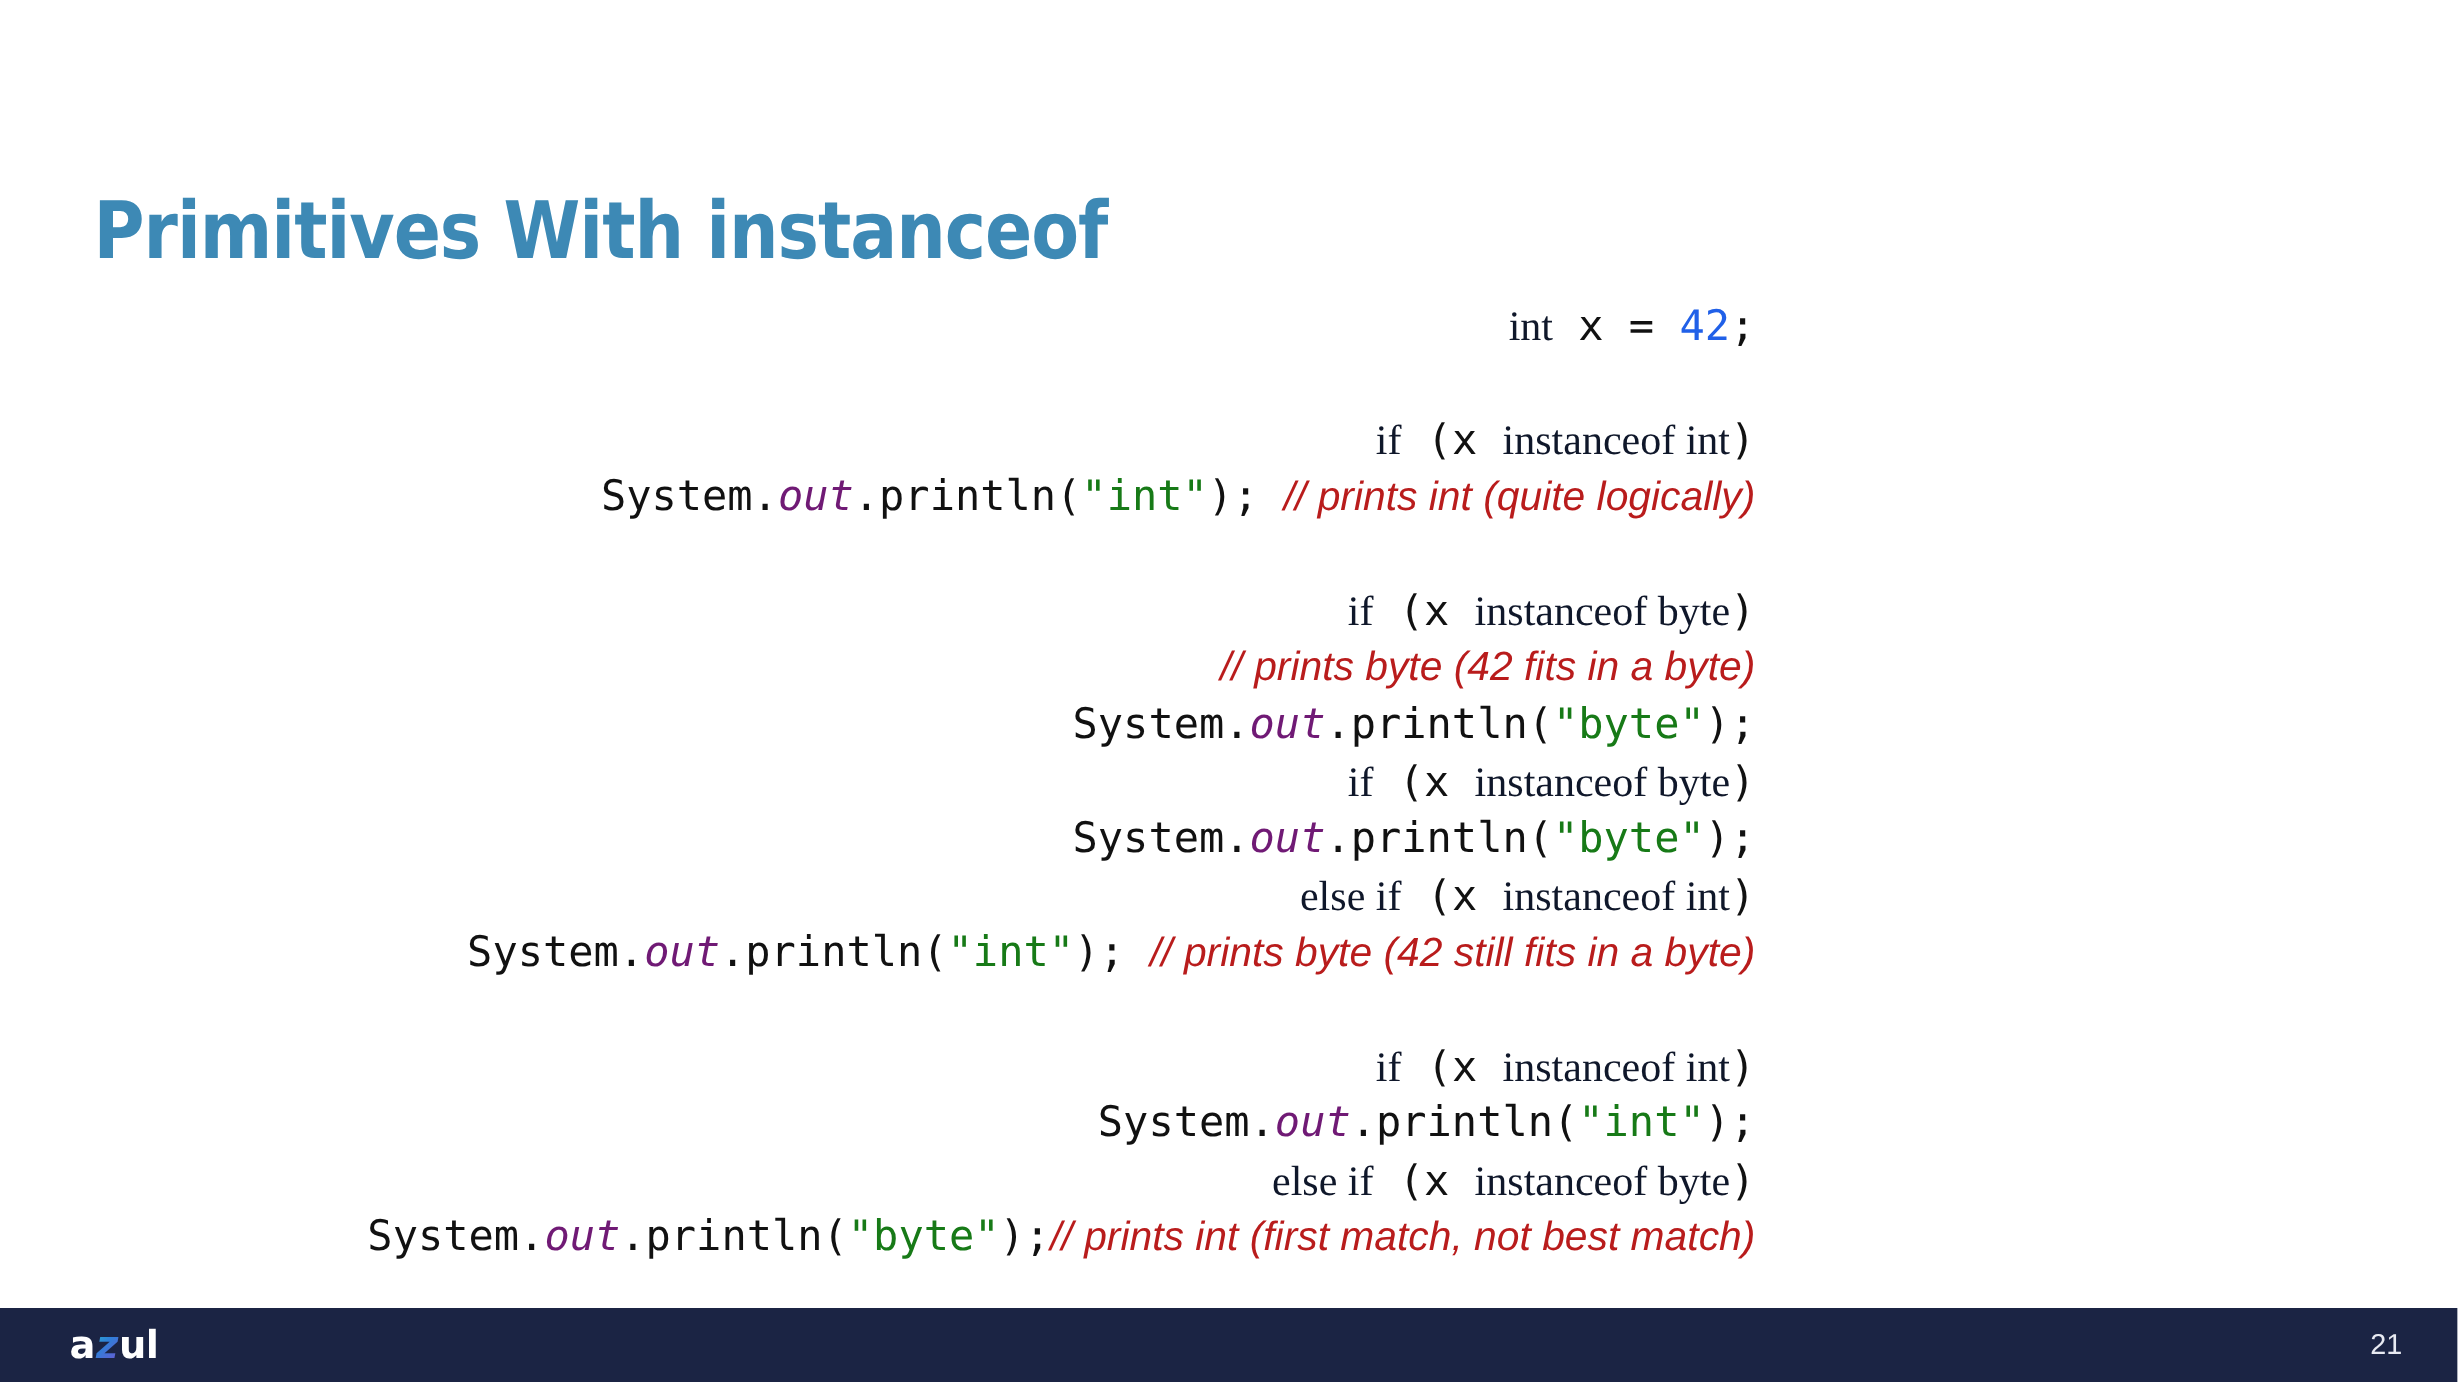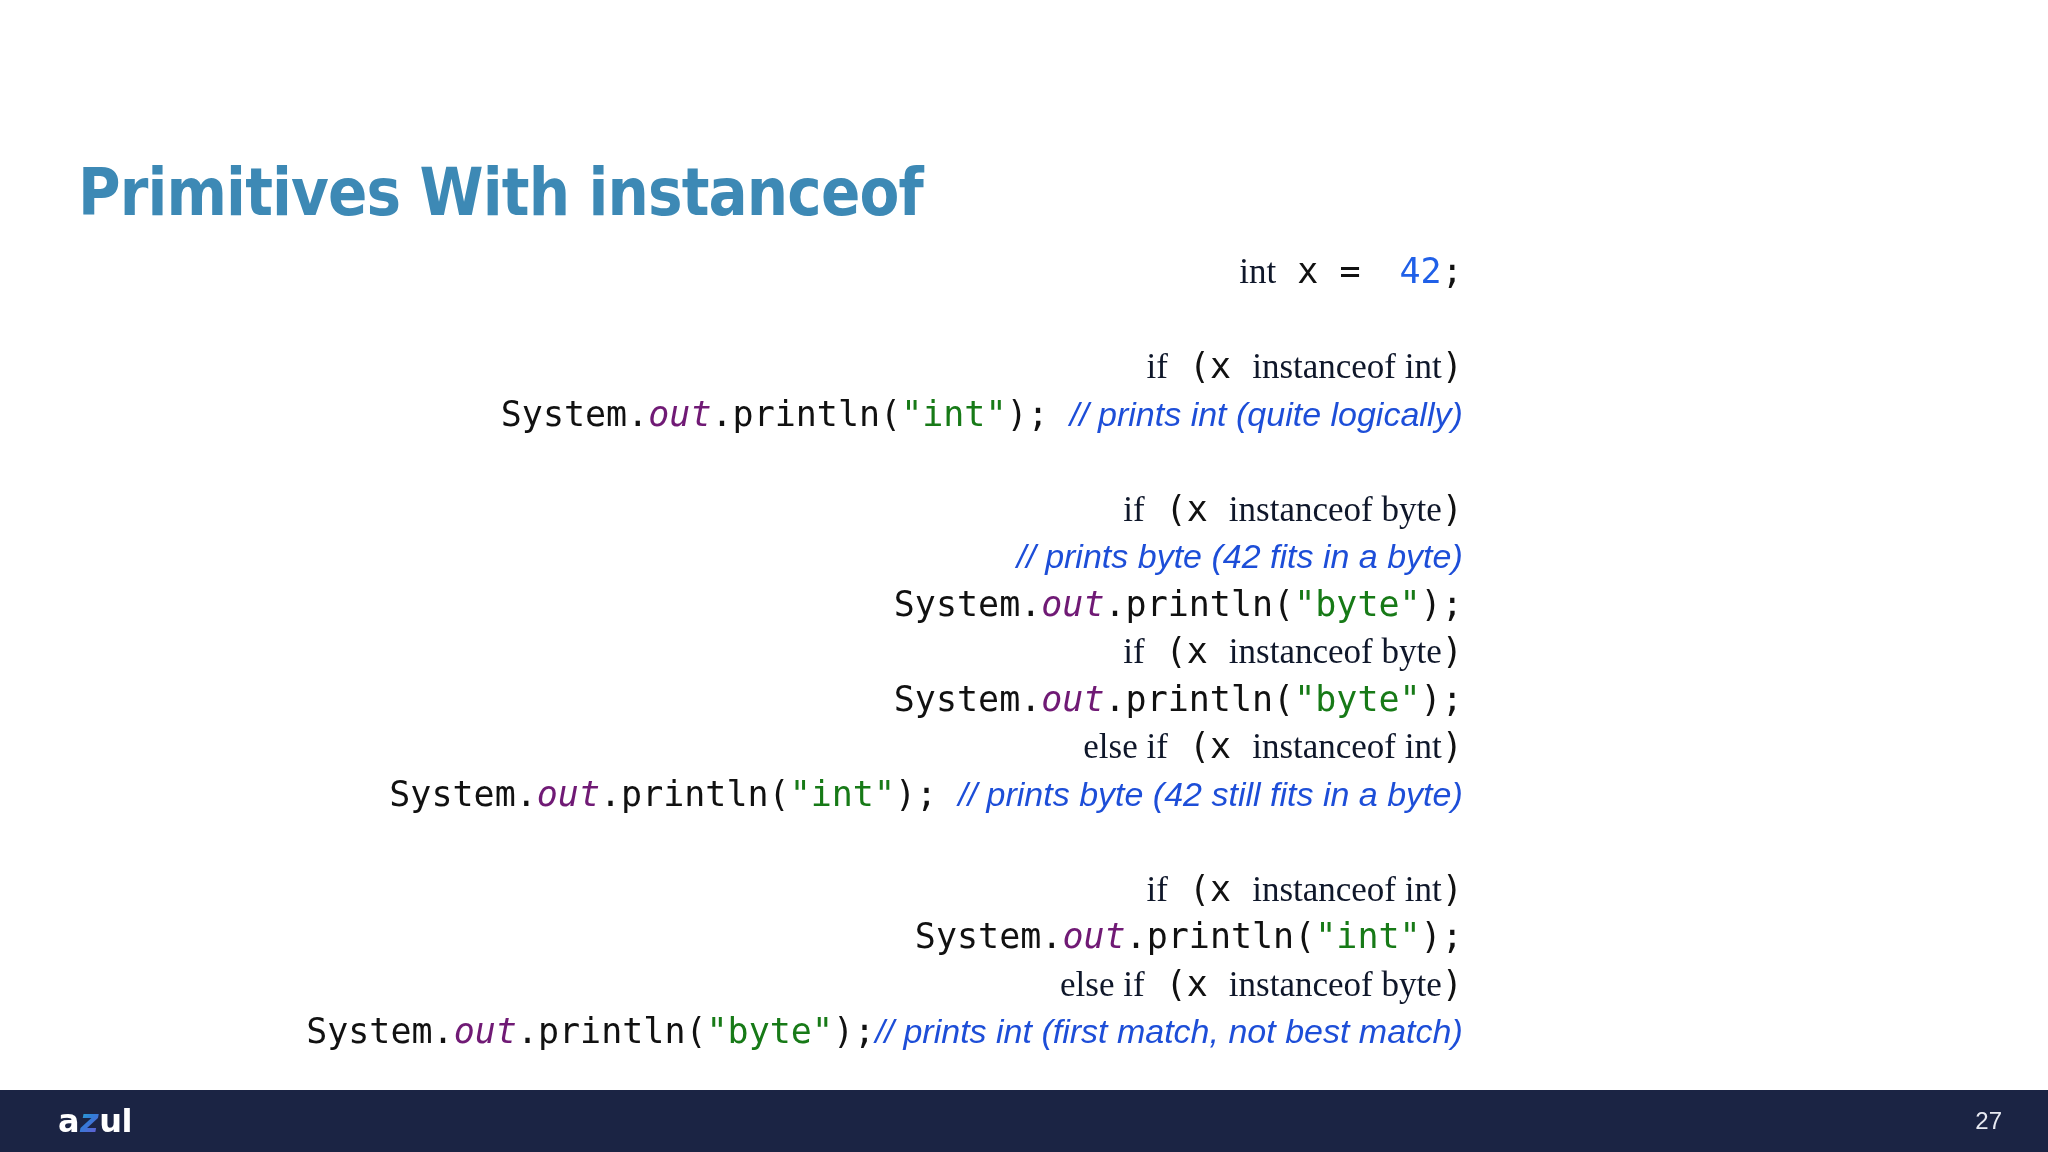--- a/index.html
+++ b/index.html
@@ -51,28 +51,28 @@
   }
   .code-line {
     height: 47.5px;
     white-space: pre;
     display: block;
   }
   .code-line.blank { color: transparent; }
 
   
   .kw      { color: #0f172a; font-family: Liberation Serif, serif; }   
-  .num     { color: #2060e8; margin-left: 18px; }   
+  .num     { color: #2060e8; }   
   .str     { color: #177a17; }   
   .fld     { color: #701a75; font-style: italic; }  
   .plain   { color: #111111; }
 
   
   .cmt {
-    color: #1d4ed8;
+    color: #b91c1c;
     font-family: "Liberation Sans", sans-serif;
     font-style: italic;
     font-size: 34px;
   }
 
   
   .cmt-line {
     height: 47.5px;
     display: block;
     padding-left: 660px;
@@ -126,16 +126,16 @@
   <h1 id="slide-title">Primitives With instanceof</h1>
 
   <div id="code-block"><span class="code-line"><span class="kw">int</span><span class="plain"> x = </span><span class="num">42</span><span class="plain">;</span></span><span class="code-line blank">&nbsp;</span><span class="code-line"><span class="kw">if</span><span class="plain"> (x </span><span class="kw">instanceof int</span><span class="plain">)</span></span><span class="code-line"><span class="plain">  System.</span><span class="fld">out</span><span class="plain">.println(</span><span class="str">"int"</span><span class="plain">); </span><span class="cmt">// prints int (quite logically)</span></span><span class="code-line blank">&nbsp;</span><span class="code-line"><span class="kw">if</span><span class="plain"> (x </span><span class="kw">instanceof byte</span><span class="plain">)</span></span><span class="code-line cmt-line"><span class="cmt">// prints byte (42 fits in a byte)</span></span><span class="code-line"><span class="plain">System.</span><span class="fld">out</span><span class="plain">.println(</span><span class="str">"byte"</span><span class="plain">);</span></span><span class="code-line"><span class="kw">if</span><span class="plain"> (x </span><span class="kw">instanceof byte</span><span class="plain">)</span></span><span class="code-line"><span class="plain">  System.</span><span class="fld">out</span><span class="plain">.println(</span><span class="str">"byte"</span><span class="plain">);</span></span><span class="code-line"><span class="kw">else if</span><span class="plain"> (x </span><span class="kw">instanceof int</span><span class="plain">)</span></span><span class="code-line"><span class="plain">  System.</span><span class="fld">out</span><span class="plain">.println(</span><span class="str">"int"</span><span class="plain">); </span><span class="cmt">// prints byte (42 still fits in a byte)</span></span><span class="code-line blank">&nbsp;</span><span class="code-line"><span class="kw">if</span><span class="plain"> (x </span><span class="kw">instanceof int</span><span class="plain">)</span></span><span class="code-line"><span class="plain">  System.</span><span class="fld">out</span><span class="plain">.println(</span><span class="str">"int"</span><span class="plain">);</span></span><span class="code-line"><span class="kw">else if</span><span class="plain"> (x </span><span class="kw">instanceof byte</span><span class="plain">)</span></span><span class="code-line"><span class="plain">  System.</span><span class="fld">out</span><span class="plain">.println(</span><span class="str">"byte"</span><span class="plain">);</span><span class="cmt">// prints int (first match, not best match)</span></span></div>
 
   <div id="footer">
     <div id="footer-logo">
       <span class="logo-a">a</span>
         <span class="logo-z">z</span>
         <span class="logo-ul">ul</span>
     </div>
-    <div id="page-number">27</div>
+    <div id="page-number">21</div>
   </div>
 
 </div>
 
 </body></html>

